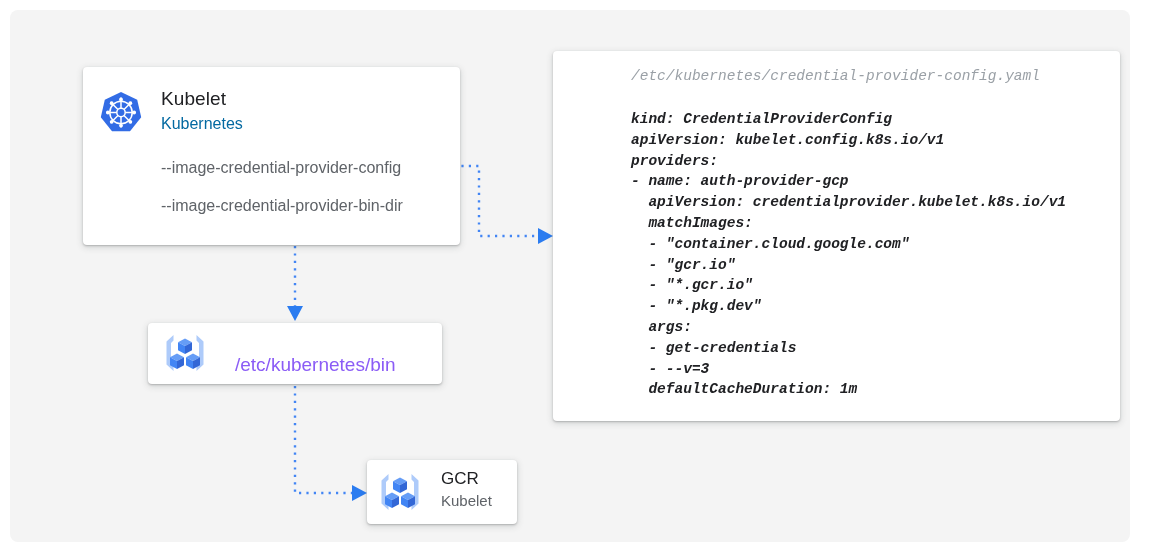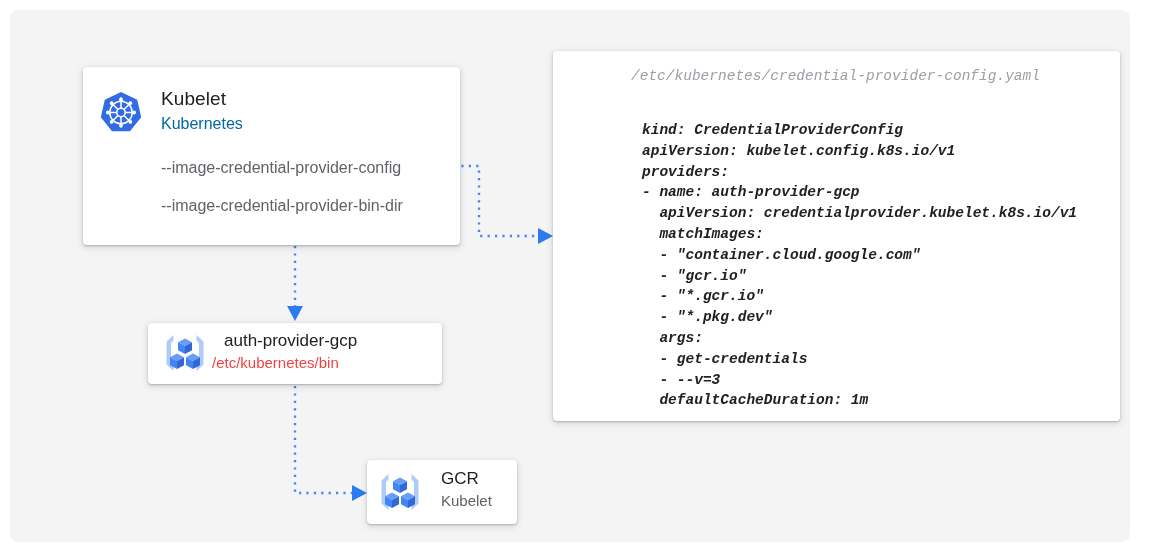--- a/index.html
+++ b/index.html
@@ -90,24 +90,24 @@
   }
   #auth-card .title {
     position: absolute;
     left: 76px;
     top: 8px;
     font-size: 17px;
     color: #202124;
   }
   #auth-card .subtitle {
     position: absolute;
-    left: 64px;
+    left: 87px;
     top: 31px;
-    font-size: 15px;
-    color: #ef4444;
+    font-size: 19px;
+    color: #8b5cf6;
   }
 
   
   #gcr-card {
     left: 357px;
     top: 450px;
     width: 150px;
     height: 64px;
   }
   #gcr-card .reg-icon {
@@ -154,21 +154,21 @@
     position: absolute;
     left: 78px;
     top: 58px;
     font-family: "Liberation Mono", "DejaVu Sans Mono", monospace;
     font-style: italic;
     font-weight: bold;
     font-size: 14.5px;
     line-height: 20.8px;
     color: #202124;
     white-space: pre;
-    margin: 11px;
+    margin: 0;
   }
 
   
   #connectors {
     position: absolute;
     left: 0;
     top: 0;
     width: 1150px;
     height: 556px;
     pointer-events: none;
@@ -255,21 +255,20 @@
           <polygon points="17,24.5 24,28.3 17,32.1 10,28.3" fill="#669df6"></polygon>
           <polygon points="10,28.3 17,32.1 17,40 10,36.2" fill="#4285f4"></polygon>
           <polygon points="24,28.3 17,32.1 17,40 24,36.2" fill="#3367d6"></polygon>
 
           <polygon points="33,24.5 40,28.3 33,32.1 26,28.3" fill="#669df6"></polygon>
           <polygon points="26,28.3 33,32.1 33,40 26,36.2" fill="#4285f4"></polygon>
           <polygon points="40,28.3 33,32.1 33,40 40,36.2" fill="#3367d6"></polygon>
         </g>
       </svg>
     </span>
-    <div class="title">auth-provider-gcp</div>
     <div class="subtitle">/etc/kubernetes/bin</div>
   </div>
 
   <div class="card" id="gcr-card">
     <span class="reg-icon">
       <svg width="50" height="48" viewBox="0 0 50 48">
         <g fill="#aecbfa">
           <path d="M13.5 6 L6.5 12.5 L6.5 35.5 L13.5 42 L13.5 36.5 L11.0 34.0 L11.0 14.0 L13.5 11.5 Z"></path>
           <path d="M36.5 6 L43.5 12.5 L43.5 35.5 L36.5 42 L36.5 36.5 L39.0 34.0 L39.0 14.0 L36.5 11.5 Z"></path>
         </g>

